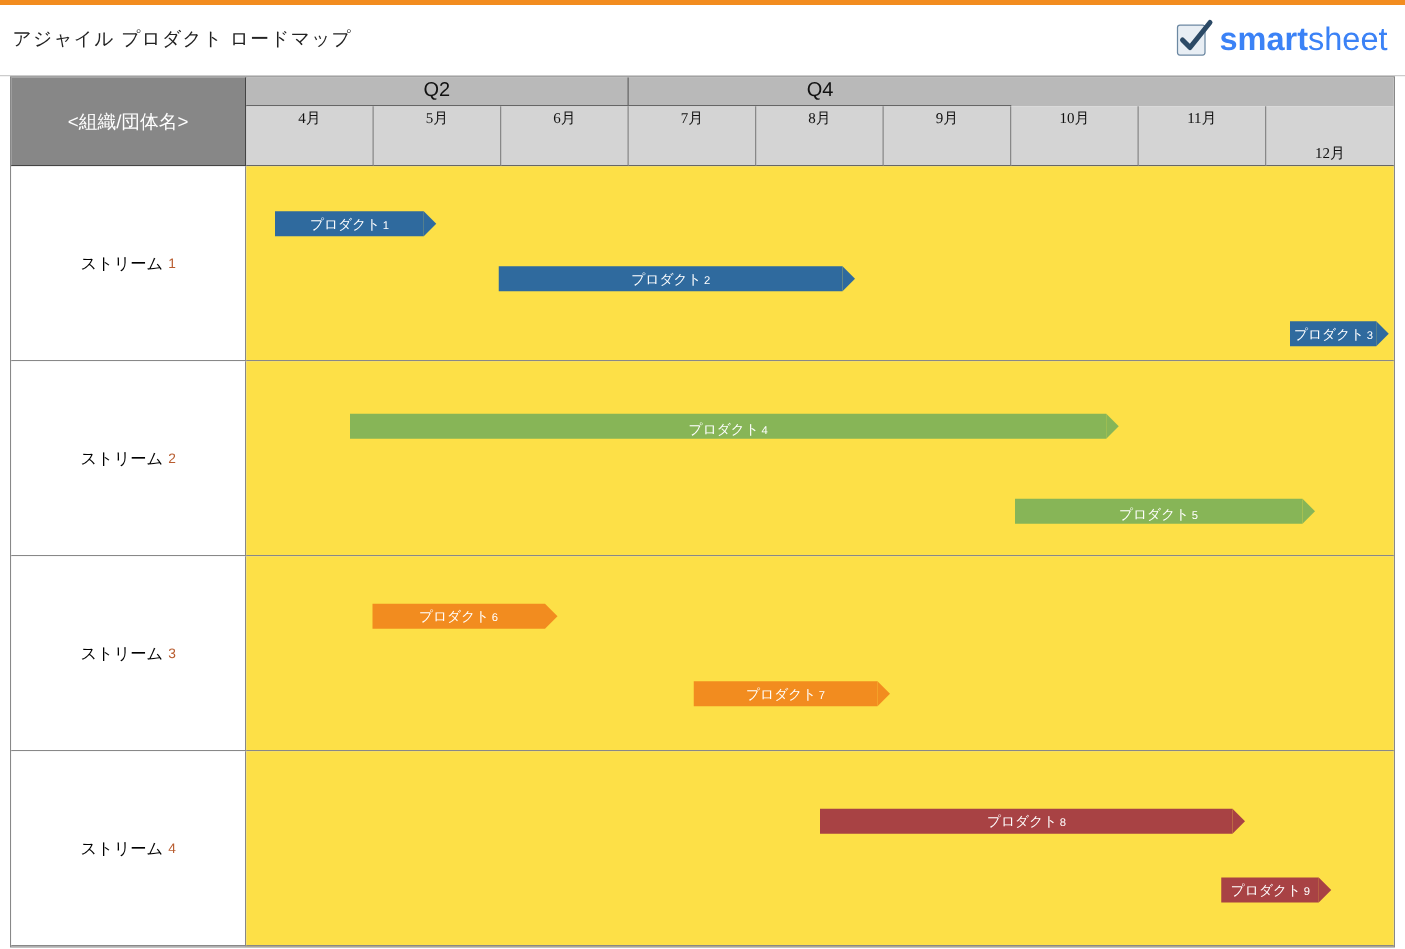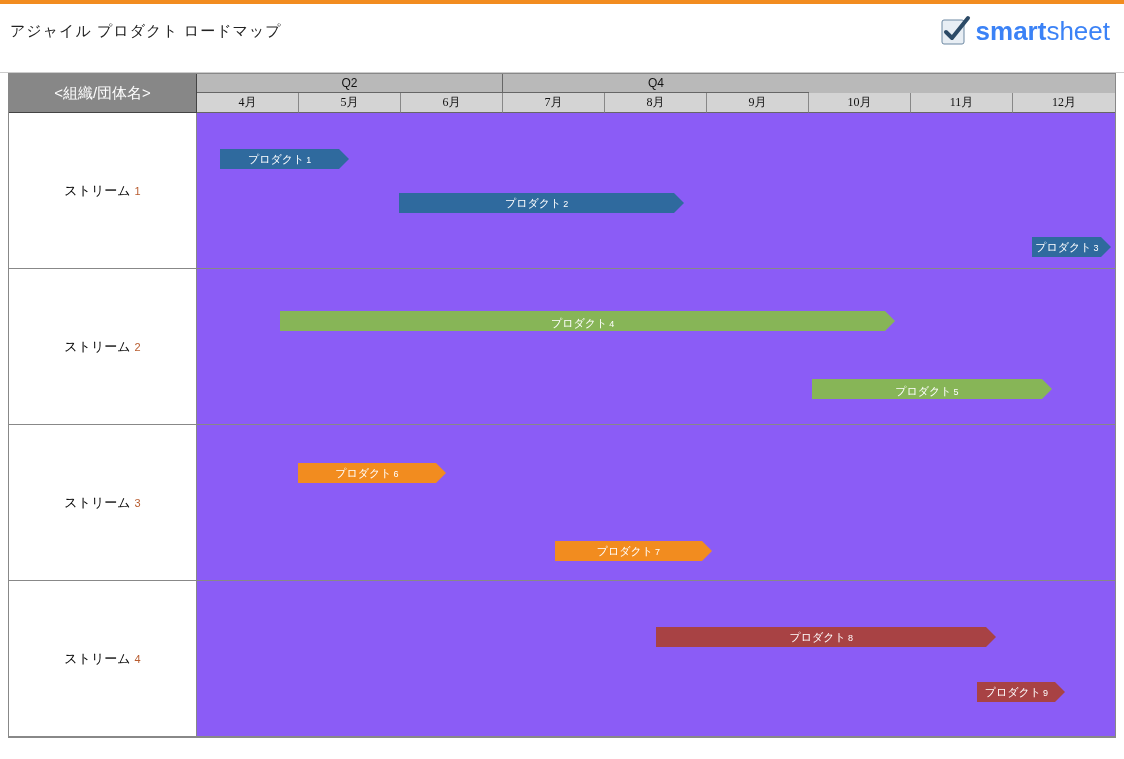--- a/index.html
+++ b/index.html
@@ -9,21 +9,21 @@
     width: 1124px;
   }
   .topbar {
     height: 4px;
     background: #f28c1f;
   }
   .header {
     display: flex;
     align-items: center;
     justify-content: space-between;
-    padding: 10px 14px 24px 10px;
+    padding: 10px 14px 12px 10px;
     border-bottom: 1px solid #ccc;
   }
   .title {
     font-size: 15px;
     color: #222;
     letter-spacing: 1px;
   }
   .logo {
     display: flex;
     align-items: center;
@@ -58,21 +58,21 @@
   }
   .q-row {
     grid-column: 2;
     grid-row: 1;
     display: grid;
     grid-template-columns: repeat(3, 1fr);
     background: #b9b9b9;
   }
   .q-cell {
     text-align: center;
-    font-size: 12px;
+    font-size: 16px;
     color: #111;
     border-right: 1px solid #666;
     border-bottom: 1px solid #666;
     padding: 2px 0;
   }
   .q-cell:last-child { border-right: none; }
 
   .m-row {
     grid-column: 2;
     grid-row: 2;
@@ -82,39 +82,39 @@
   }
   .m-cell {
     text-align: center;
     font-size: 12px;
     color: #111;
     border-right: 1px solid #888;
     border-bottom: 1px solid #666;
     padding: 1px 0;
     font-family: Liberation Serif, serif;
   }
-  .m-cell:last-child { border-right: none; }
+  .m-cell:last-child { border-right: none; margin-top: 28px; }
 
   
   .stream-label {
     grid-column: 1;
     background: #fff;
     display: flex;
     align-items: center;
     justify-content: center;
     font-size: 13px;
     border-right: 1px solid #888;
     border-bottom: 1px solid #888;
     height: 156px;
   }
   .stream-label .num { color: #b85c2f; margin-left: 4px; font-size: 11px;}
   .stream-body {
     grid-column: 2;
     position: relative;
-    background: #8b5cf6;
+    background: #fde047;
     border-bottom: 1px solid #888;
     height: 156px;
   }
 
   
   .bar {
     position: absolute;
     height: 20px;
     color: #fff;
     font-size: 11px;
@@ -212,21 +212,21 @@
   </div>
 
   <div class="stream-label">
     <span>ストリーム</span>
     <span class="num">3</span>
   </div>
   <div class="stream-body">
     <div class="bar orange" style="left:11%; width:15%; top:38px;">
       <span><span>プロダクト</span><span class="pn">6</span></span>
     </div>
-    <div class="bar orange" style="left:39%; width:16%; top:116px;">
+    <div class="bar orange" style="left:39%; width:16%; top:100px;">
       <span><span>プロダクト</span><span class="pn">7</span></span>
     </div>
   </div>
 
   <div class="stream-label">
     <span>ストリーム</span>
     <span class="num">4</span>
   </div>
   <div class="stream-body">
     <div class="bar red" style="left:50%; width:36%; top:46px;">

